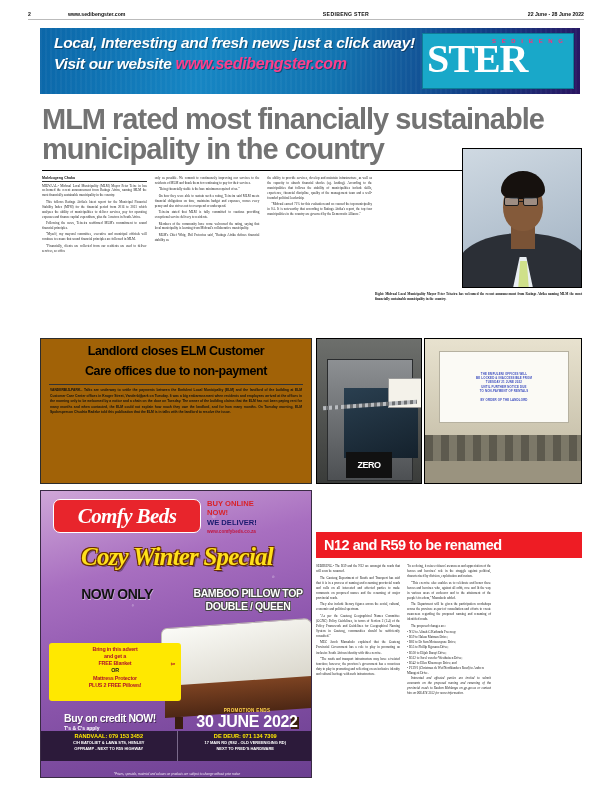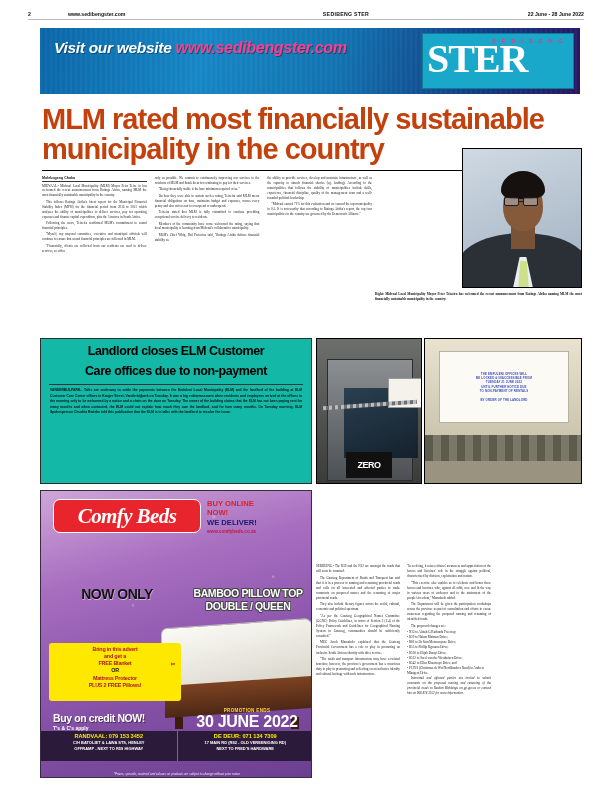--- a/index.html
+++ b/index.html
@@ -58,21 +58,21 @@
   }
   .bl-ster {
     position:absolute; left: 4px; top: 6px; right:4px;
     font-size: 40px; font-weight: bold; color:#fff; line-height:.95;
     font-family: "Liberation Serif", serif; letter-spacing:-1px;
   }
 
   
   .headline {
     position: absolute; left: 42px; top: 104px; width: 540px;
-    font-size: 29px; font-weight: bold; line-height: 1.04; color:#c2410c;
+    font-size: 29px; font-weight: bold; line-height: 1.04; color:#737373;
     letter-spacing:-1px;
   }
   .hl-rule {
     position:absolute; left:42px; top:170px; width:540px; height:1.2px; background:#000;
   }
 
   
   .lead-cols {
     position:absolute; left:42px; top:176px; width:330px; height:155px;
     display:flex; gap:8px;
@@ -128,21 +128,21 @@
 
   .pt-caption {
     position:absolute; left:375px; top:292px; width:207px;
     font-size: 3.3px; line-height:1.5; color:#111; font-weight:bold;
     font-family:"Liberation Serif", serif; text-align: justify;
   }
 
   
   .elm-box {
     position:absolute; left:40px; top:338px; width:272px; height:146px;
-    background:#14b8a6; border:1px solid #2d2d2d;
+    background:#a16207; border:1px solid #2d2d2d;
   }
   .elm-head {
     margin: 6px 8px 0 8px;
     font-size: 12.5px; font-weight:bold; line-height:1.1; text-align:center; color:#000;
     letter-spacing:-.4px;
   }
   .elm-rule { margin: 5px 8px 4px 8px; height:.8px; background:#333; }
   .elm-body {
     margin: 0 9px; font-size: 3.35px; line-height:1.62; text-align:justify;
     color:#111; font-weight:bold; font-family:"Liberation Sans", sans-serif;
@@ -288,21 +288,21 @@
   }
   .ad-coupon div {
     font-size:5.4px; font-weight:bold; color:#b0152a; line-height:1.32; letter-spacing:-.2px;
   }
   .ad-coupon .blk { color:#1a1a1a; }
   .ad-scissors {
     position:absolute; right:6px; top:18px; font-size:19px; color:#111; line-height:1;
   }
 
   .ad-credit {
-    position:absolute; left:12px; bottom:46px; width:126px;
+    position:absolute; left:23px; bottom:46px; width:126px;
   }
   .ad-credit .c1 {
     font-size:10.5px; font-weight:bold; color:#fff; letter-spacing:-.4px;
     text-shadow: .8px .8px 0 rgba(0,0,0,.45);
   }
   .ad-credit .c2 { font-size:5px; font-weight:bold; color:#fff; margin-top:1px; }
 
   .ad-promo {
     position:absolute; right:8px; bottom:46px; width:112px; text-align:center;
   }
@@ -350,20 +350,21 @@
 
   <div class="runhead">
     <div class="rh-page">2</div>
     <div class="rh-site">www.sedibengster.com</div>
     <div class="rh-title">SEDIBENG STER</div>
     <div class="rh-date">22 June - 28 June 2022</div>
   </div>
 
   <div class="banner">
     <div class="ban-text">
+      <div class="ban-l1">Local, Interesting and fresh news just a click away!</div>
       <div class="ban-l2">
         <span>Visit our website</span>
         <span class="ban-url">www.sedibengster.com</span>
       </div>
     </div>
     <div class="ban-logo">
       <div class="bl-sed">S E D I B E N G</div>
       <div class="bl-ster">STER</div>
     </div>
   </div>
@@ -446,20 +447,21 @@
       <span>Comfy Beds</span>
     </div>
 
     <div class="ad-buy">
       <div class="l1">BUY ONLINE</div>
       <div class="l1">NOW!</div>
       <div class="l2">WE DELIVER!</div>
       <div class="l3">www.comfybeds.co.za</div>
     </div>
 
+    <div class="ad-cozy">Cozy Winter Special</div>
 
     <div class="ad-bed">
       <div class="bed-mat"></div>
       <div class="bed-base"></div>
       <div class="bed-leg l"></div>
       <div class="bed-leg r"></div>
     </div>
 
     <div class="ad-now">
       <div class="nl">NOW ONLY</div>
@@ -499,20 +501,21 @@
       <div class="branch">
         <div class="bn">DE DEUR:  071 134 7309</div>
         <div class="ba">17 MAIN RD (R82 - OLD VEREENIGING RD)</div>
         <div class="ba">NEXT TO FRED'S HARDWARE</div>
       </div>
     </div>
 
     <div class="ad-disclaimer">*Prices, specials, material and colours on products are subject to change without prior notice</div>
   </div>
 
+  <div class="n12-head">N12 and R59 to be renamed</div>
   <div class="n12-cols">
     <div class="n12-col">
       <div class="n12-p">SEDIBENG.- The R59 and the N12 are amongst the roads that will soon be renamed.</div>
       <div class="n12-p indent">The Gauteng Department of Roads and Transport has said that it is in a process of naming and renaming provincial roads and calls on all interested and affected parties to make comments on proposed names and the renaming of major provincial roads.</div>
       <div class="n12-p indent">They also include literary figures across the social, cultural, economic and political spectrum.</div>
       <div class="n12-p indent">"As per the Gauteng Geographical Names Committee (GGNC) Policy Guidelines, in terms of Section 2 (2.4) of the Policy Framework and Guidelines for Geographical Naming System in Gauteng, communities should be sufficiently consulted."</div>
       <div class="n12-p indent">MEC Jacob Mamabolo explained that the Gauteng Provincial Government has a role to play in promoting an inclusive South African identity with this exercise.</div>
       <div class="n12-p indent">"The roads and transport infrastructure may have a twisted function; however, the province's government has a conscious duty to play in promoting and reflecting on an inclusive identity and cultural heritage with such infrastructure.</div>
     </div>
     <div class="n12-col">

